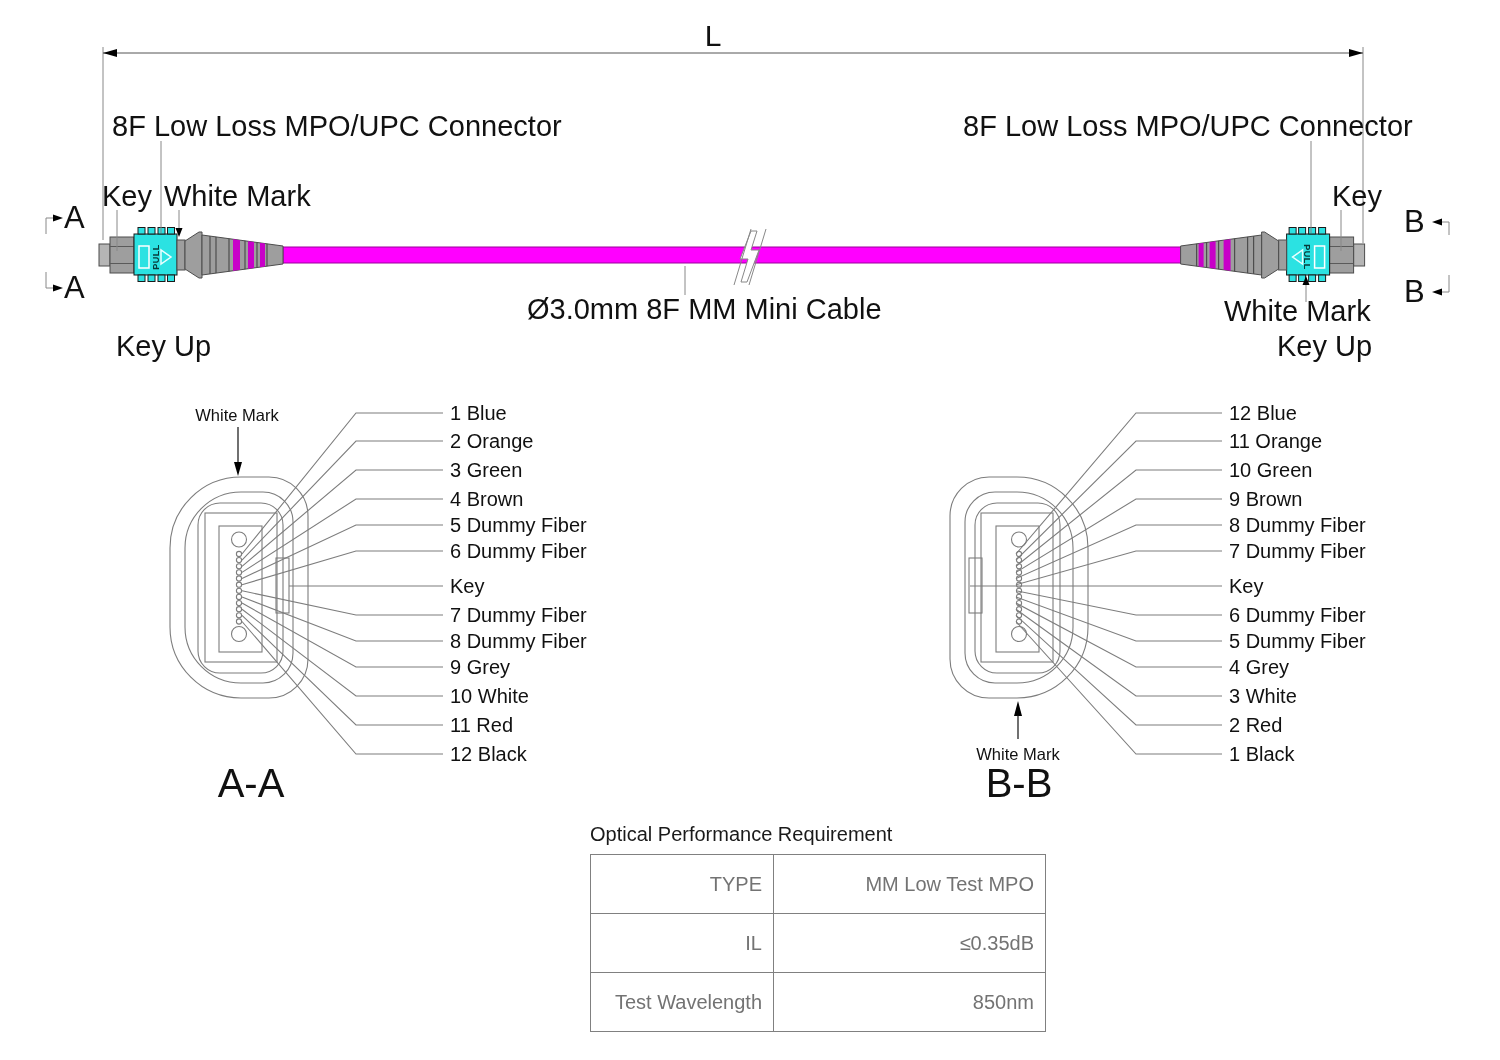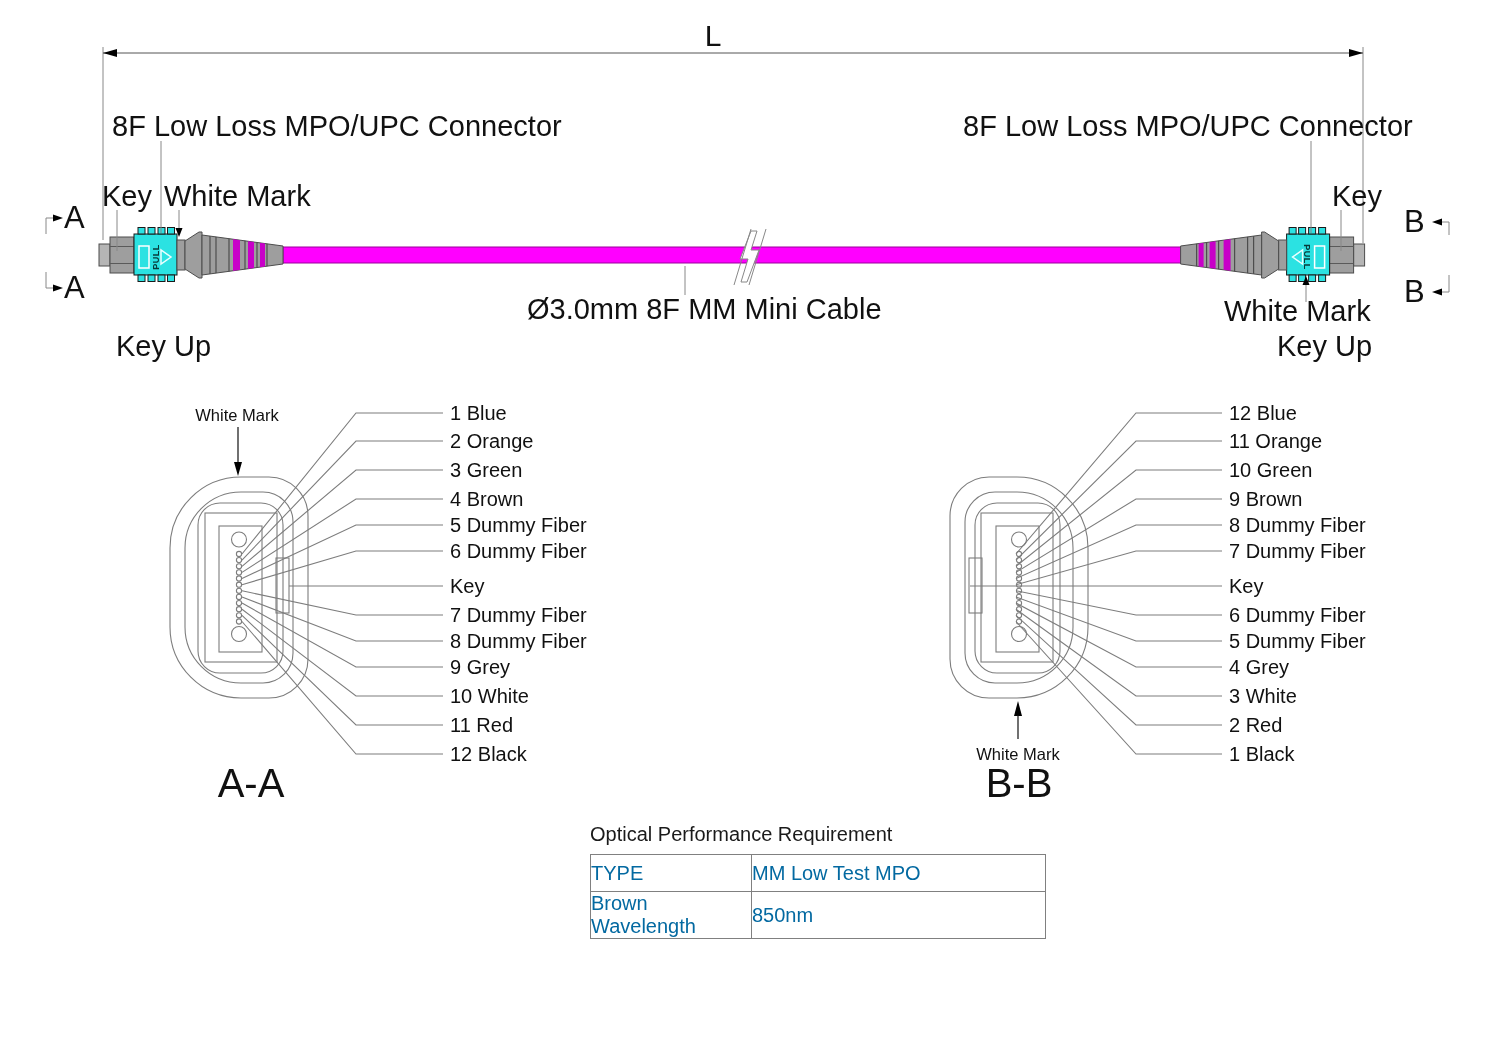--- a/index.html
+++ b/index.html
@@ -14,22 +14,22 @@
   .wmsmall{font-size:16.5px;}
   .viewtitle{font-size:40px;}
   .pull{font-size:9px;font-weight:bold;fill:#083a3a;letter-spacing:.5px;}
   .thin{stroke:#888;stroke-width:1;fill:none;}
   .cad{stroke:#7d7d7d;stroke-width:1.1;fill:none;}
   .dark{stroke:#4d4d4d;stroke-width:1;}
   
   #perf{position:absolute;left:546px;top:823px;width:388px;margin-left:44px;}
   #perf .ptitle{font-size:20px;color:#1a1a1a;margin:0 0 8px 0;}
   #perf table{border-collapse:collapse;width:456px;table-layout:fixed;}
-  #perf td{border:1px solid #808080;height:36px;text-align:left;vertical-align:middle;
-           font-size:20px;color:#0369a1;padding:0;}
+  #perf td{border:1px solid #808080;height:36px;text-align:right;vertical-align:middle;
+           font-size:20px;color:#737373;padding:11px;}
   #perf td.c1{width:160px;}
 </style>
 </head>
 <body>
 
 <div id="page">
 
 <svg width="1500" height="1060" viewBox="0 0 1500 1060">
 
   <defs>
@@ -248,20 +248,24 @@
 
 <div id="perf">
   <div class="ptitle">Optical Performance Requirement</div>
   <table>
     <tbody>
       <tr>
         <td class="c1">TYPE</td>
         <td>MM Low Test MPO</td>
       </tr>
       <tr>
-        <td class="c1">Brown Wavelength</td>
+        <td class="c1">IL</td>
+        <td>≤0.35dB</td>
+      </tr>
+      <tr>
+        <td class="c1">Test Wavelength</td>
         <td>850nm</td>
       </tr>
     </tbody>
   </table>
 </div>
 
 </div>
 
 </body></html>

